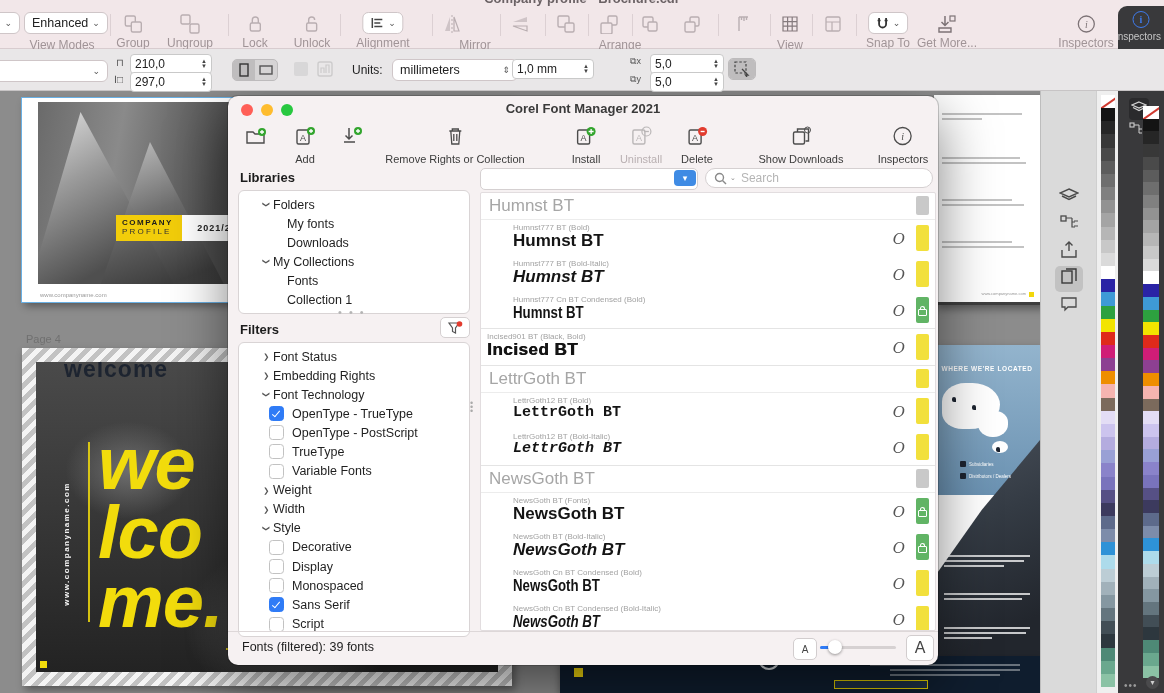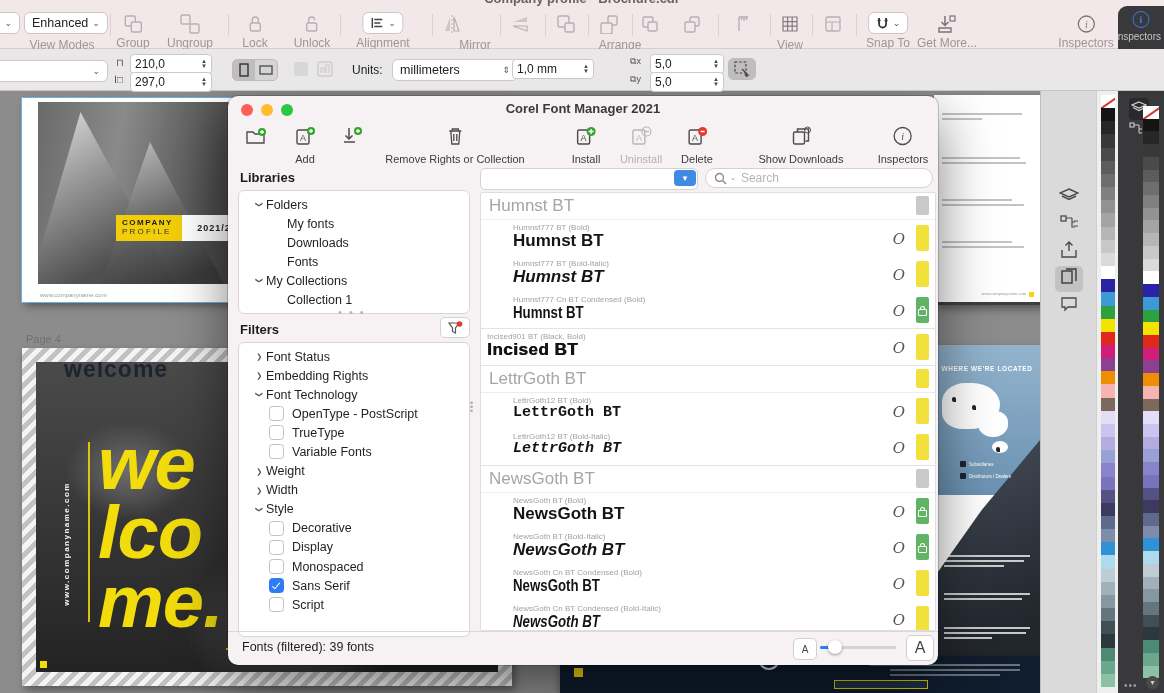--- a/index.html
+++ b/index.html
@@ -114,21 +114,21 @@
   #fmtitle{left:0;top:0;width:710px;height:26px;text-align:center;font-size:13px;font-weight:bold;color:#3a3a3a;line-height:26px;}
   .tlight{position:absolute;top:8px;width:12px;height:12px;border-radius:50%;}
   #fmtoolbar{left:0;top:26px;width:710px;height:44px;}
   .fbtn{position:absolute;transform:translateX(-50%);text-align:center;}
   .fbtn .lbl{font-size:11px;color:#3c3c3c;margin-top:3px;white-space:nowrap;}
   .fbtn.dis .lbl{color:#b9b0b2;}
   .fico{display:inline-block;}
   
   .sectitle{position:absolute;font-size:13px;font-weight:bold;color:#1c1c1c;}
   .panelbox{position:absolute;background:#fff;border:1px solid #d9d4d5;border-radius:6px;overflow:hidden;}
-  .tree-row{display:flex;align-items:center;height:19px;font-size:12.5px;color:#1f1f1f;padding-left:13px;}
+  .tree-row{display:flex;align-items:center;height:19px;font-size:12.5px;color:#1f1f1f;padding-left:20px;}
   .tree-row.ind1{padding-left:34px;}
   .chev{width:14px;color:#555;font-size:8px;display:inline-flex;justify-content:center;}
   .chev.right::before{content:'❯';transform:scale(.9);}
   .chev.down::before{content:'❯';display:inline-block;transform:rotate(90deg) scale(.9);}
   .frow-check{display:flex;align-items:center;height:19.2px;padding-left:30px;font-size:12.5px;color:#1f1f1f;}
   .cbox{width:13px;height:13px;border:1px solid #c2c2c2;border-radius:3.5px;background:#fff;margin-right:8px;position:relative;}
   .cbox.on{background:#2f7bf6;border-color:#2f7bf6;}
   .cbox.on::after{content:'';position:absolute;left:4px;top:1.5px;width:3px;height:7px;border:solid #fff;border-width:0 1.8px 1.8px 0;transform:rotate(40deg);}
   #libdots{position:absolute;left:110px;top:210px;color:#b5b5b5;font-size:11px;letter-spacing:2px;}
   #funnelbtn{position:absolute;left:212px;top:221px;width:28px;height:19px;background:#fff;border:1px solid #d5d0d1;border-radius:5px;
@@ -697,27 +697,27 @@
           <span>Folders</span>
         </div>
         <div class="tree-row ind1">
           <span class="chev " style="visibility: hidden;"></span>
           <span>My fonts</span>
         </div>
         <div class="tree-row ind1">
           <span class="chev " style="visibility: hidden;"></span>
           <span>Downloads</span>
         </div>
+        <div class="tree-row">
+          <span class="chev down"></span>
+          <span>My Collections</span>
+        </div>
         <div class="tree-row ind1">
           <span class="chev " style="visibility: hidden;"></span>
           <span>Fonts</span>
-        </div>
-        <div class="tree-row">
-          <span class="chev down"></span>
-          <span>My Collections</span>
         </div>
         <div class="tree-row ind1">
           <span class="chev " style="visibility: hidden;"></span>
           <span>Collection 1</span>
         </div>
       </div>
     <div id="libdots">• • •</div>
     <div class="sectitle" style="left:12px;top:226px;">Filters</div>
     <div id="funnelbtn">
       <svg width="16" height="14">
@@ -730,20 +730,24 @@
           <span class="chev right"></span>
           <span>Font Status</span>
         </div>
         <div class="tree-row">
           <span class="chev right"></span>
           <span>Embedding Rights</span>
         </div>
         <div class="tree-row">
           <span class="chev down"></span>
           <span>Font Technology</span>
+        </div>
+        <div class="frow-check">
+          <span class="cbox on"></span>
+          <span>OpenType - TrueType</span>
         </div>
         <div class="frow-check">
           <span class="cbox"></span>
           <span>OpenType - PostScript</span>
         </div>
         <div class="frow-check">
           <span class="cbox"></span>
           <span>TrueType</span>
         </div>
         <div class="frow-check">
@@ -841,21 +845,21 @@
           <div class="flabel">LettrGoth12 BT (Bold-Italic)</div>
           <div class="fsample it mono">LettrGoth BT</div>
           <span class="oglyph">O</span>
           <span class="chip" style="background: rgb(242, 224, 60);"></span>
         </div>
         <div class="fam">
           <span class="name">NewsGoth BT</span>
           <span class="chip" style="background: rgb(201, 201, 201);"></span>
         </div>
         <div class="frow">
-          <div class="flabel">NewsGoth BT (Bold)</div>
+          <div class="flabel">NewsGoth BT (Fonts)</div>
           <div class="fsample">NewsGoth BT</div>
           <span class="oglyph">O</span>
           <span class="chip" style="background: rgb(97, 180, 101);">
             <span class="locksh"></span>
           </span>
         </div>
         <div class="frow">
           <div class="flabel">NewsGoth BT (Bold-Italic)</div>
           <div class="fsample it">NewsGoth BT</div>
           <span class="oglyph">O</span>

